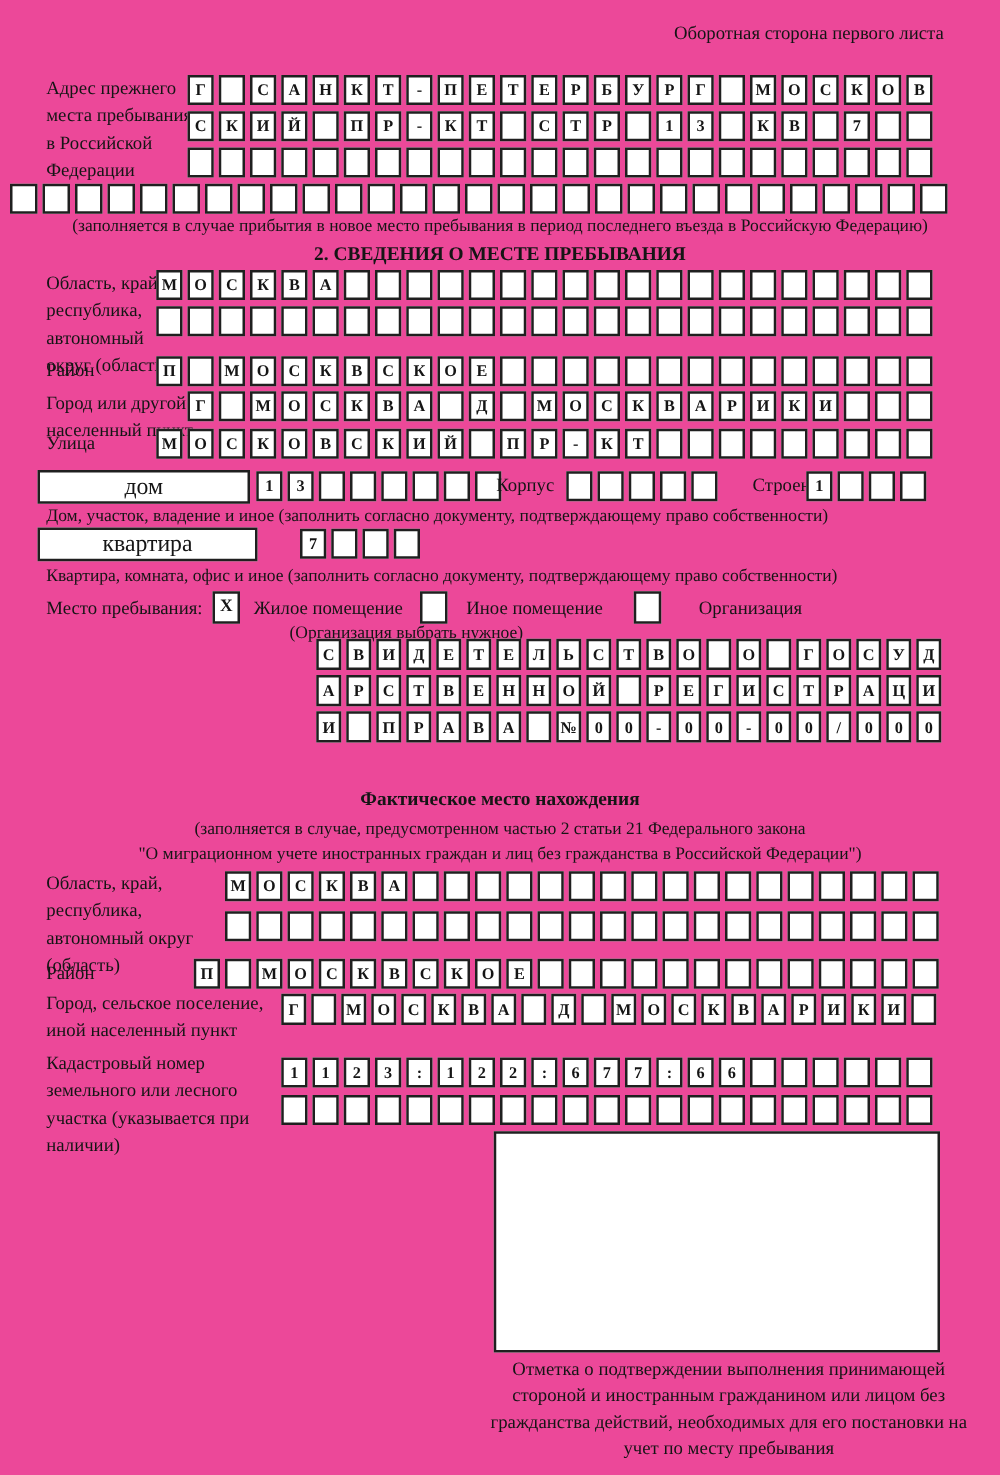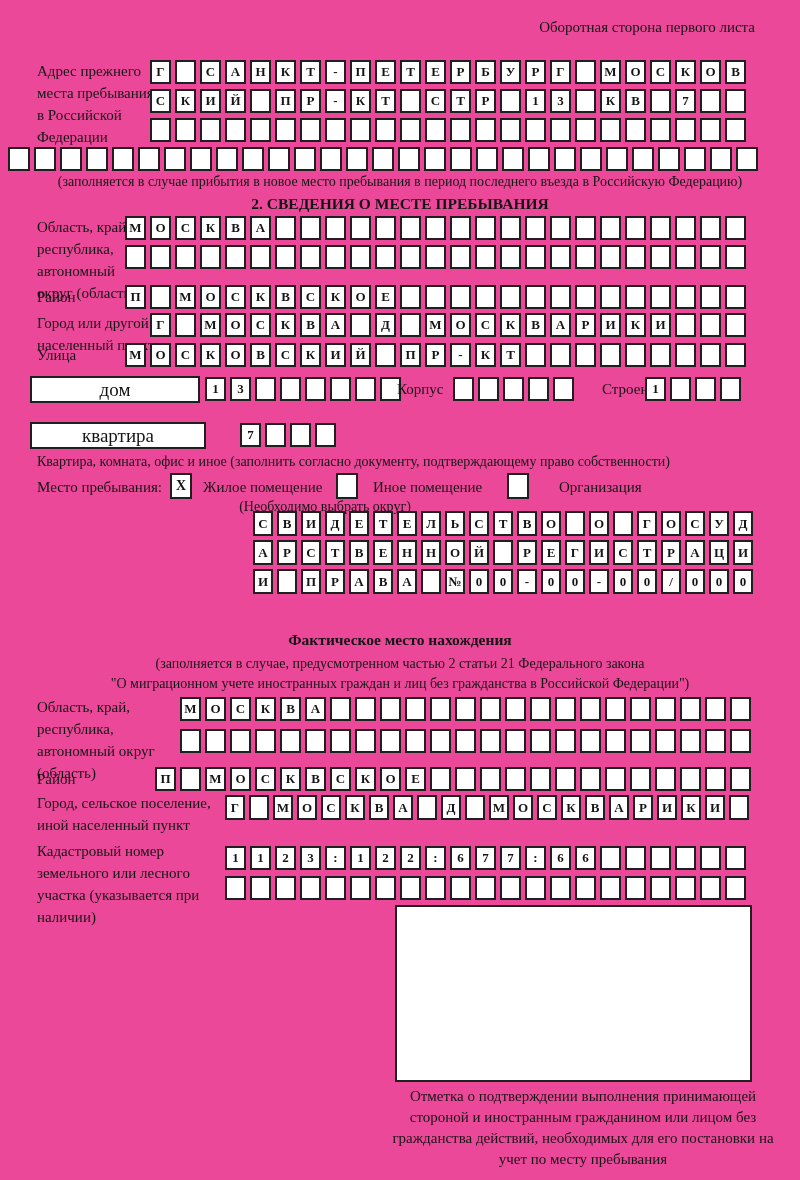--- a/index.html
+++ b/index.html
@@ -306,38 +306,39 @@
       <span class="cell"></span>
       <span class="cell"></span>
     </div>
   <div class="abs lbl" style="left:602px;top:378px;text-align:right;">Строение</div>
   <div class="abs cellrow" style="left:645px;top:377px;">
       <span class="cell">1</span>
       <span class="cell"></span>
       <span class="cell"></span>
       <span class="cell"></span>
     </div>
+  <div class="abs note" style="left:37px;top:406px;">Дом, участок, владение и иное (заполнить согласно документу, подтверждающему право собственности)</div>
 
   <div class="abs fieldbox" style="left:30px;top:422px;width:176px;">квартира</div>
   <div class="abs cellrow" style="left:240px;top:423px;">
       <span class="cell">7</span>
       <span class="cell"></span>
       <span class="cell"></span>
       <span class="cell"></span>
     </div>
   <div class="abs note" style="left:37px;top:454px;">Квартира, комната, офис и иное (заполнить согласно документу, подтверждающему право собственности)</div>
 
   <div class="abs lbl" style="left:37px;top:476px;">Место пребывания:</div>
   <div class="abs checkbox" style="left:170px;top:473px;">X</div>
   <div class="abs lbl" style="left:203px;top:476px;">Жилое помещение</div>
   <div class="abs checkbox" style="left:336px;top:473px;"></div>
   <div class="abs lbl" style="left:373px;top:476px;">Иное помещение</div>
   <div class="abs checkbox" style="left:507px;top:473px;"></div>
   <div class="abs lbl" style="left:559px;top:476px;">Организация</div>
-  <div class="abs note" style="left:170px;top:499px;width:310px;text-align:center;">(Необходимо выбрать округ)</div>
+  <div class="abs note" style="left:170px;top:499px;width:310px;text-align:center;">(Организация выбрать нужное)</div>
 
   <div class="abs cellrow tight" style="left:253px;top:511px;">
       <span class="cell">С</span>
       <span class="cell">В</span>
       <span class="cell">И</span>
       <span class="cell">Д</span>
       <span class="cell">Е</span>
       <span class="cell">Т</span>
       <span class="cell">Е</span>
       <span class="cell">Л</span>

